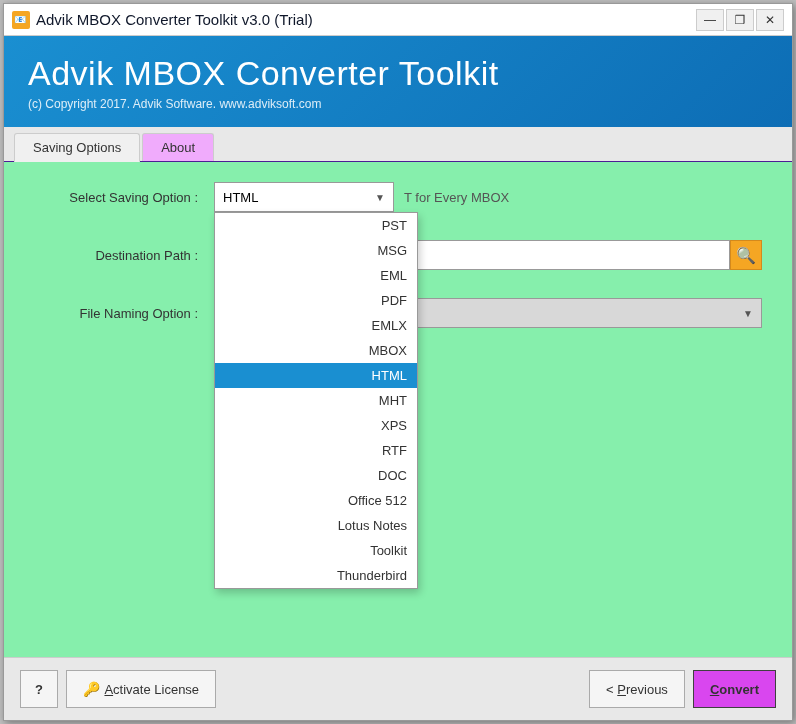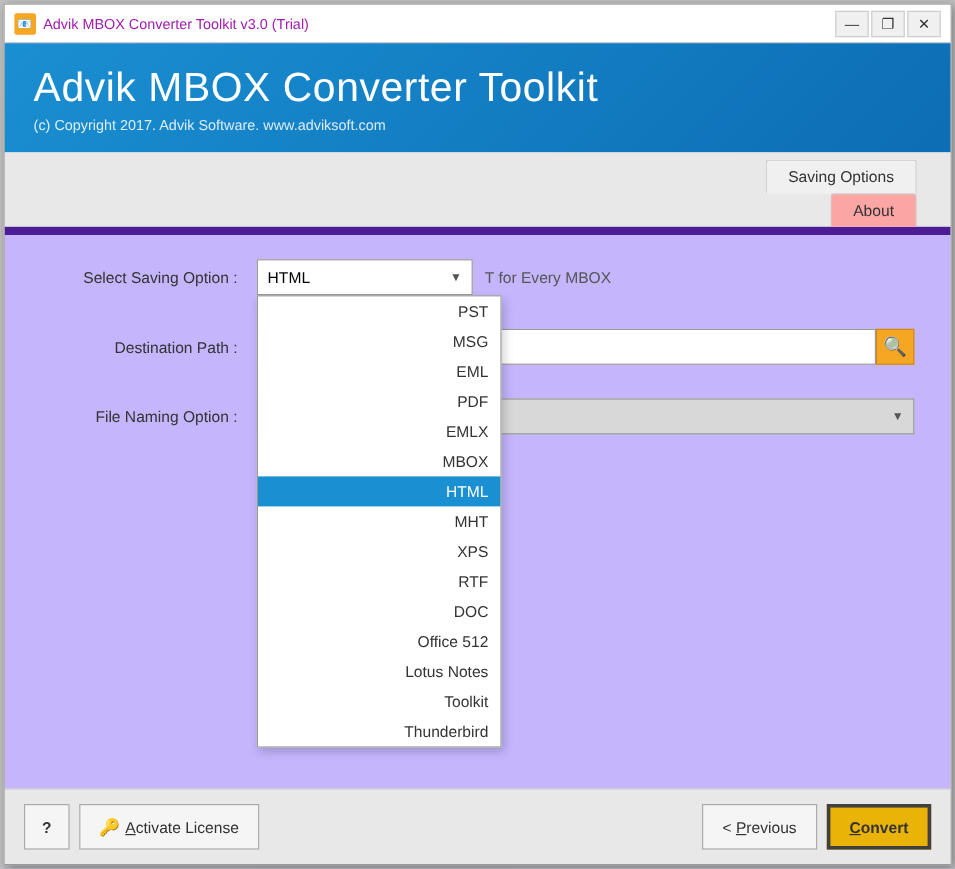--- a/index.html
+++ b/index.html
@@ -41,22 +41,22 @@
       border-radius: 2px;
       display: flex;
       align-items: center;
       justify-content: center;
       font-size: 10px;
       color: white;
       flex-shrink: 0;
     }
     .title-bar-text {
       flex: 1;
-      font-size: 12px;
-      color: #a21caf;
+      font-size: 15px;
+      color: #0f172a;
     }
     .title-bar-controls {
       display: flex;
       gap: 2px;
     }
     .title-bar-btn {
       width: 28px;
       height: 22px;
       background: #f0f0f0;
       border: 1px solid #ccc;
@@ -82,50 +82,49 @@
     }
     .header-subtitle {
       color: rgba(255,255,255,0.85);
       font-size: 12px;
       margin-top: 4px;
     }
 
     
     .tab-bar {
       background: #e8e8e8;
-      border-bottom: 7px solid #4c1d95;
+      border-bottom: 1px solid #4c1d95;
       display: flex;
       align-items: flex-end;
-      padding: 0 26px;
+      padding: 0 10px;
       padding-top: 6px;
       flex-shrink: 0;
-      flex-direction: column;
     }
     .tab {
       padding: 6px 18px;
       cursor: pointer;
       border: 1px solid #ccc;
       border-bottom: none;
-      background: #fca5a5;
+      background: #f0abfc;
       font-size: 13px;
       color: #333;
       margin-right: 2px;
       border-radius: 3px 3px 0 0;
     }
     .tab.active {
       background: #f0f0f0;
       border-bottom: 1px solid #f0f0f0;
       margin-bottom: -1px;
       font-weight: normal;
     }
 
     
     .main-content {
       flex: 1;
-      background: #c4b5fd;
+      background: #86efac;
       padding: 20px 30px;
       position: relative;
     }
 
     
     .form-row {
       display: flex;
       align-items: center;
       margin-bottom: 28px;
     }
@@ -267,23 +266,23 @@
       align-items: center;
       gap: 4px;
     }
     .btn-help {
       width: 38px;
       padding: 0;
       justify-content: center;
       font-weight: bold;
     }
     .btn-convert {
-      background: #eab308;
+      background: #d946ef;
       font-weight: bold;
-      border: 3px solid #404040;
+      border: 1px solid #404040;
       text-align: center;
     }
     .key-icon { font-size: 14px; }
 
     
     .underline-p { text-decoration: underline; }
   </style>
 </head>
 <body>
 

